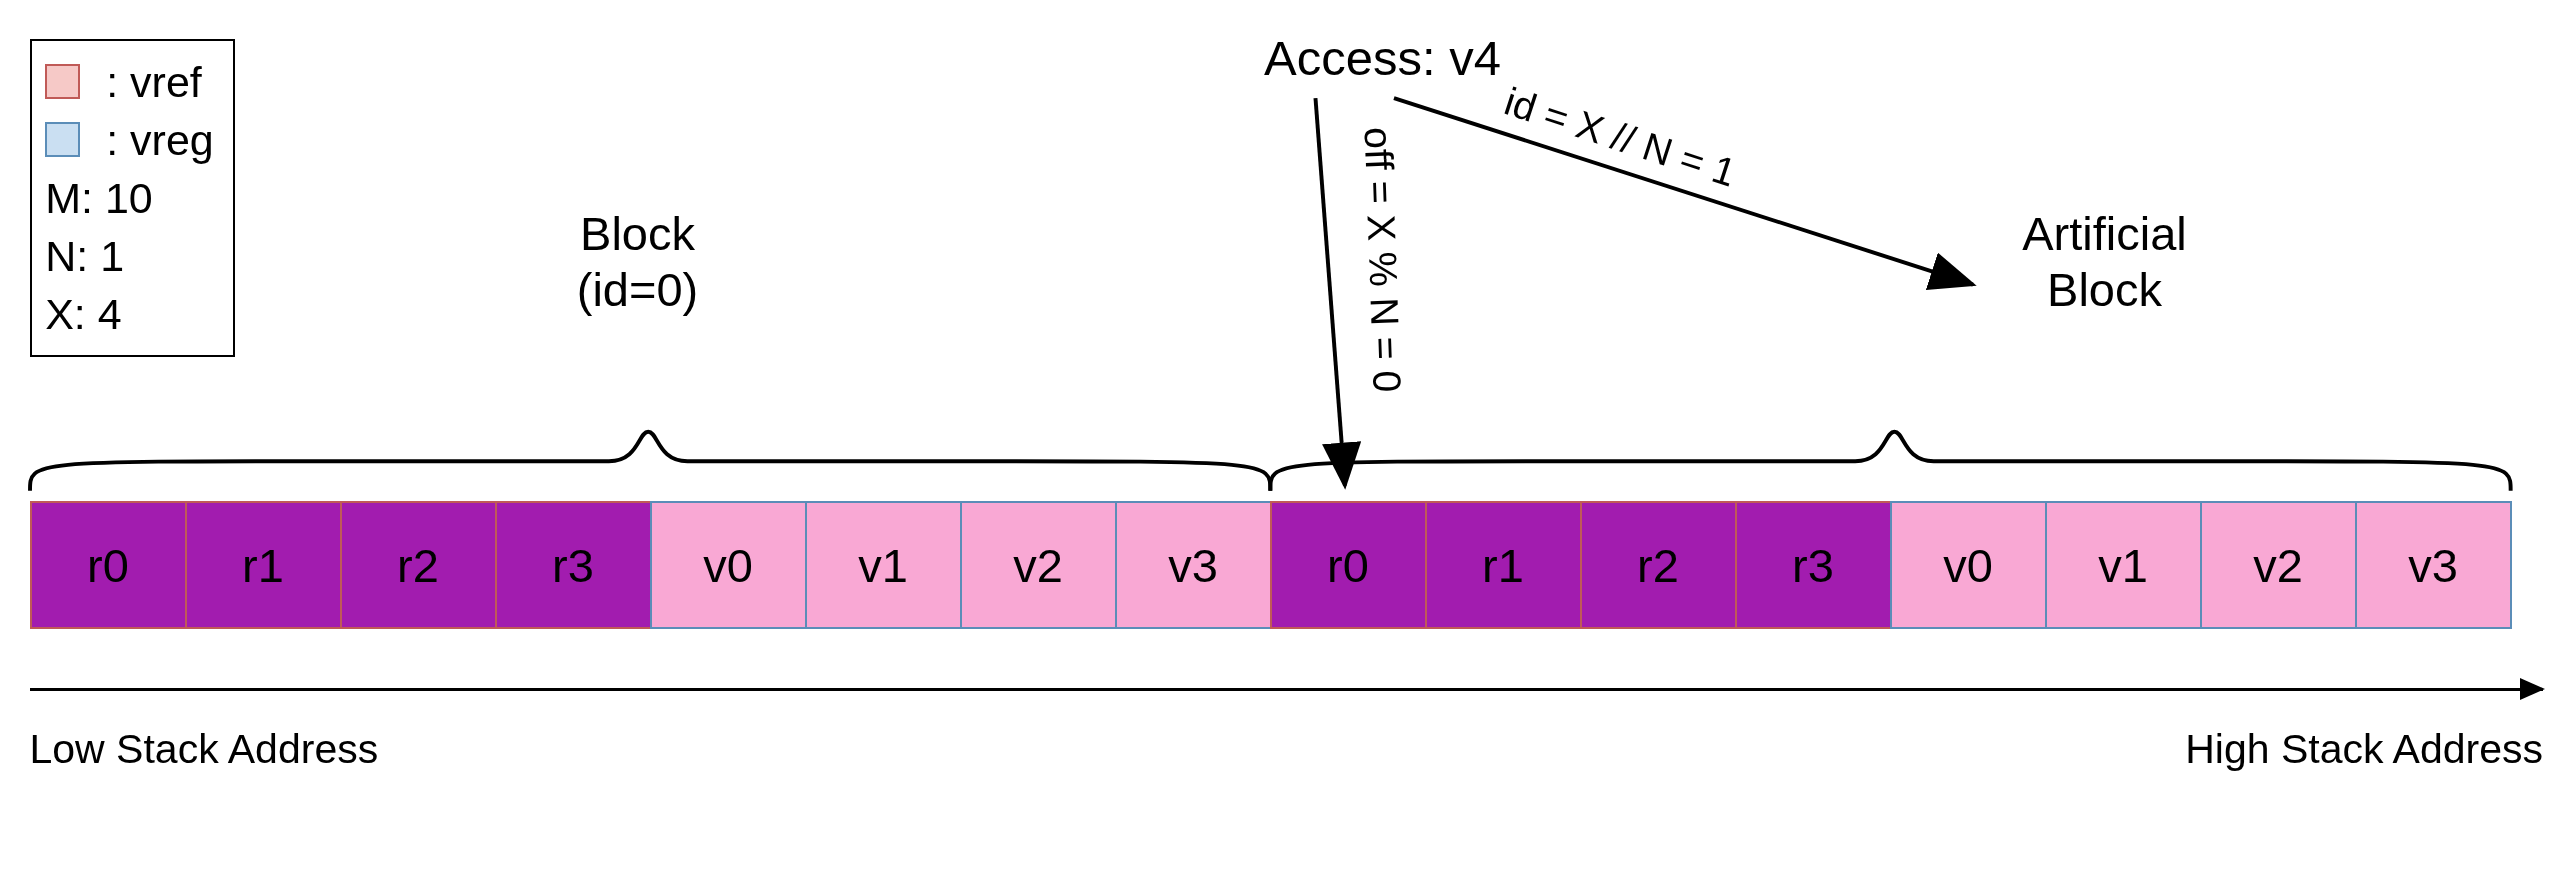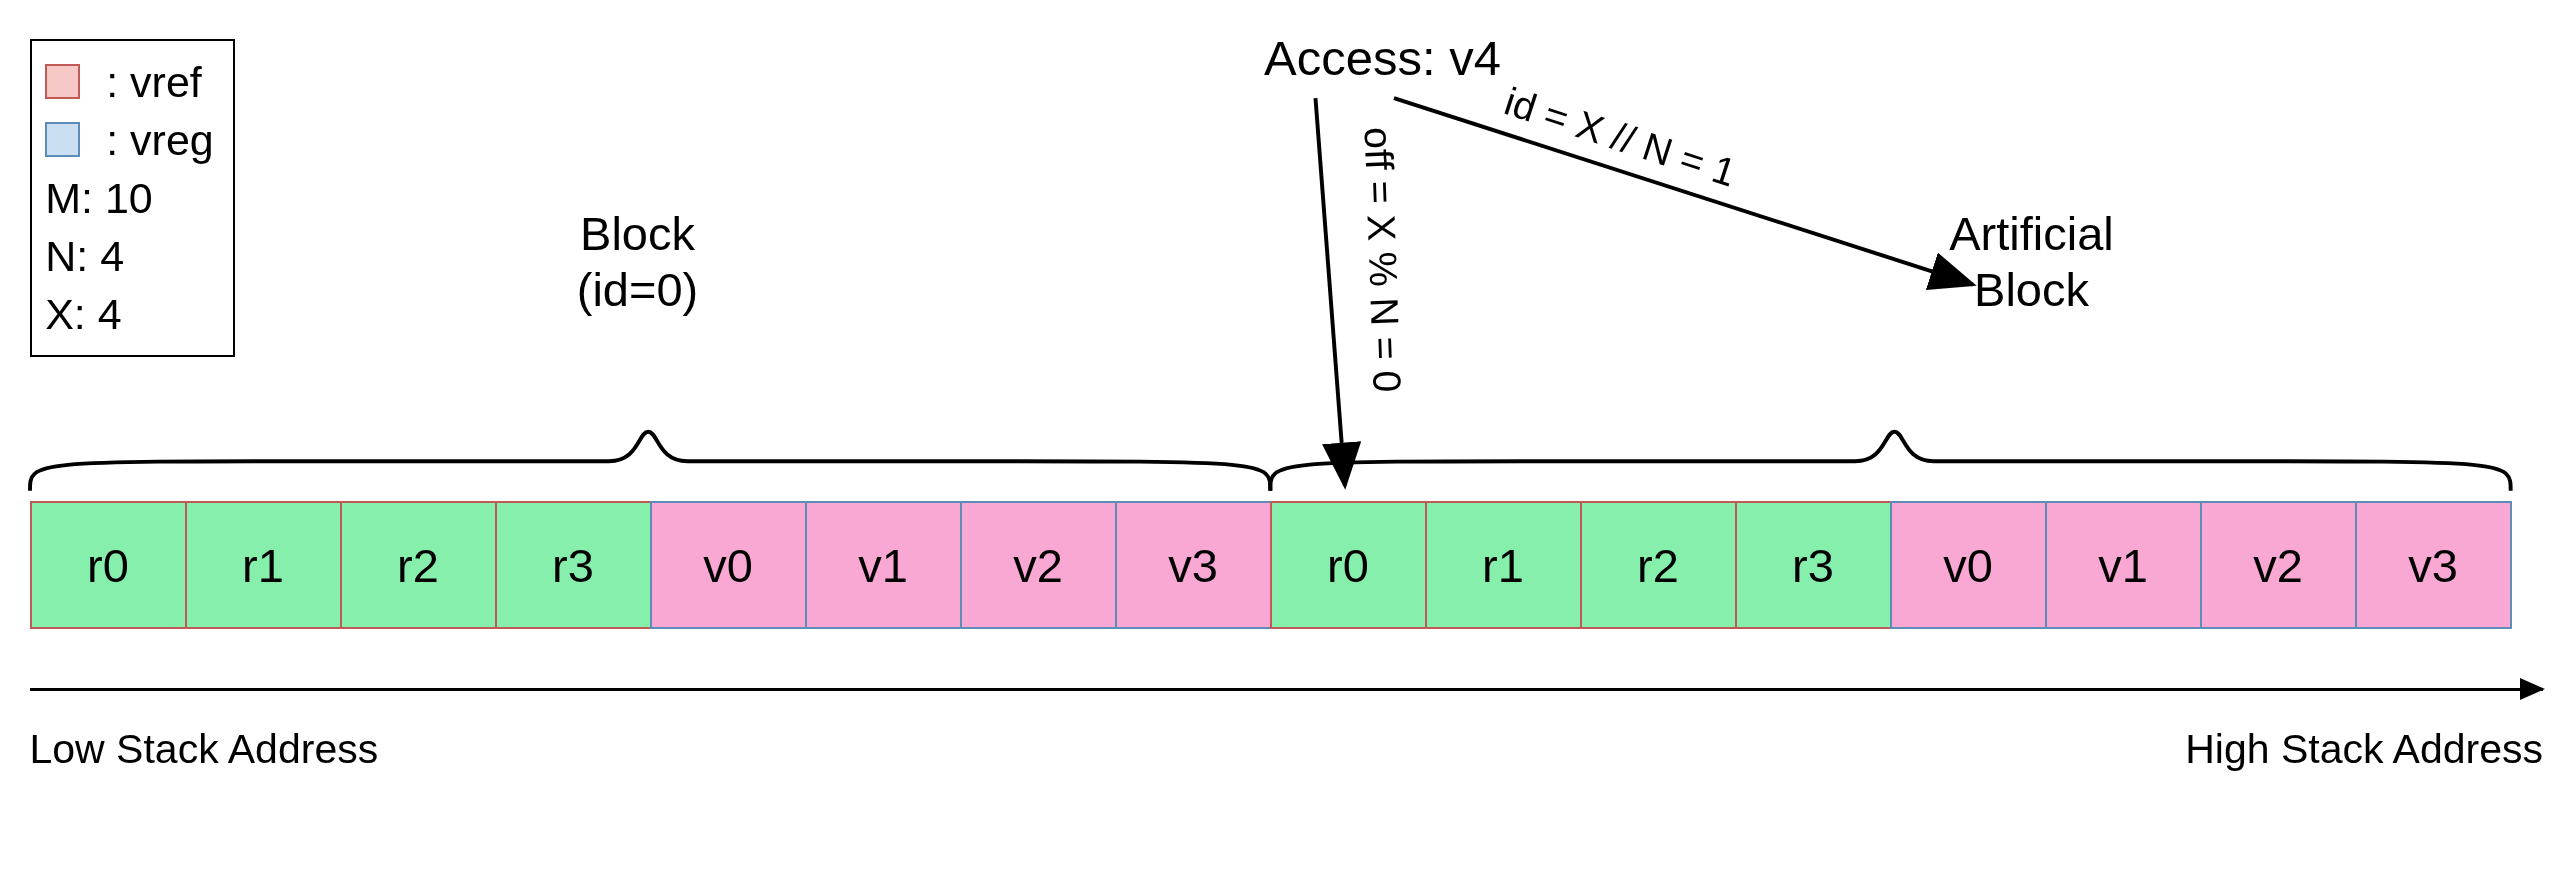--- a/index.html
+++ b/index.html
@@ -29,38 +29,38 @@
   }
   .swatch.vref { background: #f6c9c7; border-color: #c05a57; }
   .swatch.vreg { background: #cadff2; border-color: #5b8db8; }
   .top-label {
     position: absolute;
     font-size: 47px;
     text-align: center;
   }
   .access { top: 29.5px; left: 1206px; width: 353px; font-size: 49px; }
   .orig { top: 206px; left: 510px; width: 255px; line-height: 1.2; }
-  .artif { top: 206px; left: 1904px; width: 255px; line-height: 1.2; }
+  .artif { top: 206px; left: 1977px; width: 255px; line-height: 1.2; }
   .cells {
     position: absolute;
     top: 501px;
     left: 29.5px;
     display: flex;
     height: 128px;
   }
   .cell {
     width: 157px;
     height: 128px;
     border: 2px solid;
     display: flex;
     align-items: center;
     justify-content: center;
     font-size: 47px;
   }
-  .cell.vref { background: #86efac; border-color: #c05a57; }
+  .cell.vref { background: #a21caf; border-color: #c05a57; }
   .cell.vreg { background: #f9a8d4; border-color: #5b8db8; }
   .cell + .cell { margin-left: -2px; }
   .axis {
     position: absolute;
     top: 668px;
     left: 29.5px;
     width: 2513px;
     height: 59px;
   }
   .axis-line {
@@ -88,21 +88,21 @@
 <div class="legend">
   <div class="legend-row">
     <span class="swatch vref"></span>
     <span>: vref</span>
   </div>
   <div class="legend-row">
     <span class="swatch vreg"></span>
     <span>: vreg</span>
   </div>
   <div>M: 10</div>
-  <div>N: 4</div>
+  <div>N: 1</div>
   <div>X: 4</div>
 </div>
 
 <div class="top-label access">Access: v4</div>
 <div class="top-label orig">
   <div>Block</div>
   <div>(id=0)</div>
 </div>
 <div class="top-label artif">
   <div>Artificial</div>

